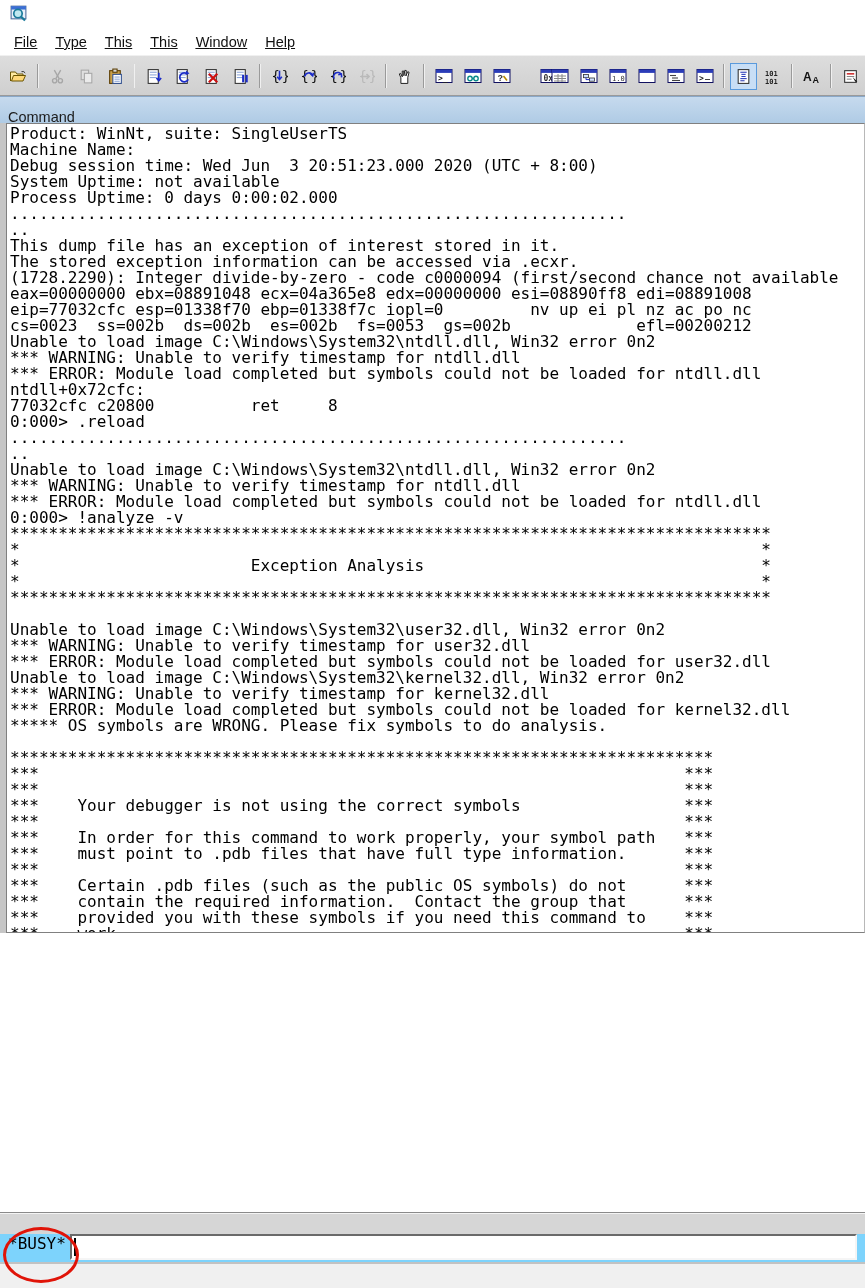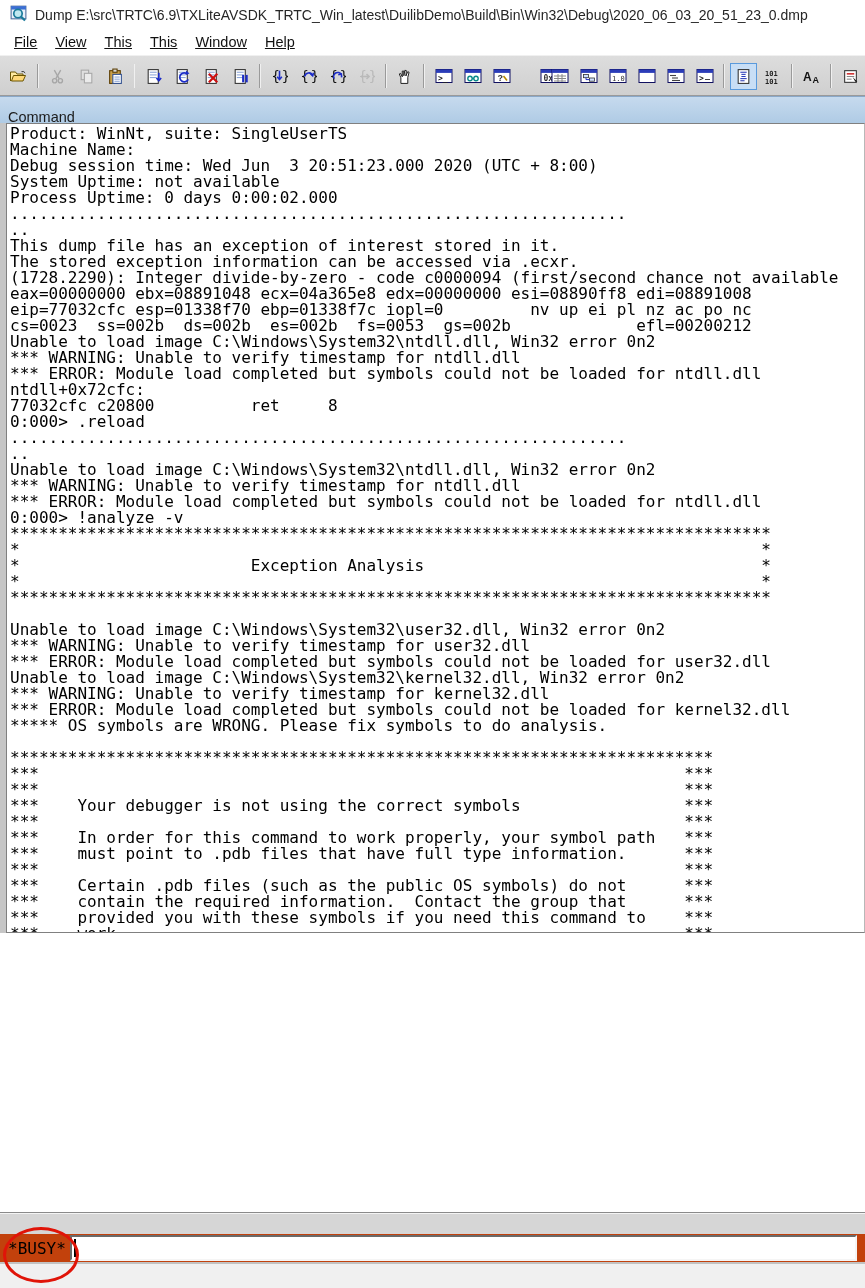--- a/index.html
+++ b/index.html
@@ -37,22 +37,22 @@
            display:flex;}
   .cmd-strip{width:6px;}
   .cmd-output-wrap{flex:1;border:1px solid #808080;border-right:1px solid #b8b8b8;
                    background:#ffffff;overflow:hidden;}
   pre.cmd-output{margin:0;padding:2px 0 0 3px;font-family:"DejaVu Sans Mono",monospace;
                  font-size:16px;line-height:16px;color:#000;}
 
   
   .divider{position:absolute;top:1212px;left:0;right:0;height:22px;background:#d6d6d6;
            border-top:1px solid #8a8a8a;box-shadow:inset 0 1px 0 #f4f4f4;}
-  .promptrow{position:absolute;top:1234px;left:0;right:0;height:28px;background:#c2410c;
-             display:flex;align-items:center;}
+  .promptrow{position:absolute;top:1234px;left:0;right:0;height:28px;background:#7dd3fc;
+             display:flex;}
   .busy-label{font-family:"DejaVu Sans Mono",monospace;font-size:16px;color:#000;
               padding-left:8px;white-space:pre;}
   .prompt-input{flex:1;height:22px;margin:0 8px 0 4px;background:#ffffff;position:relative;
                 border-top:2px solid #6a6a6a;border-left:2px solid #6a6a6a;
                 border-bottom:2px solid #f5f5f5;border-right:2px solid #f5f5f5;}
   .caret{position:absolute;left:2px;top:2px;width:2px;height:18px;background:#000;}
   .statusarea{position:absolute;top:1262px;left:0;right:0;bottom:0;background:#f0f0f0;
               border-top:2px solid #c2c2c2;}
 
   
@@ -64,26 +64,25 @@
 
 <div class="titlebar">
   <span>
     <svg width="19" height="19" viewBox="0 0 18 18">
       <rect x="2" y="3" width="14" height="12" fill="#e8f0fa" stroke="#4a6a9a"></rect>
       <rect x="2" y="3" width="14" height="3.2" fill="#3b6fd4"></rect>
       <circle cx="8.5" cy="10" r="4" fill="#bfe8f0" stroke="#1a7a9a" stroke-width="1.6"></circle>
       <line x1="11.5" y1="13" x2="15.2" y2="16.6" stroke="#1a7a9a" stroke-width="2.2"></line>
     </svg>
   </span>
-  <span class="title-text">Dump E:\src\TRTC\6.9\TXLiteAVSDK_TRTC_Win_latest\DuilibDemo\Build\Bin\Win32\Debug\2020_06_03_20_51_23_0.dmp</span>
 </div>
 
 <div class="menubar">
     <span class="menu-item">File</span>
-    <span class="menu-item">View</span>
+    <span class="menu-item">Type</span>
     <span class="menu-item">This</span>
     <span class="menu-item">This</span>
     <span class="menu-item">Window</span>
     <span class="menu-item">Help</span>
   </div>
 
 <div class="toolbar">
     <button class="tbtn">
       <span style="display: flex; align-items: center; justify-content: center;">
         <svg width="18" height="16" viewBox="0 0 18 16">

